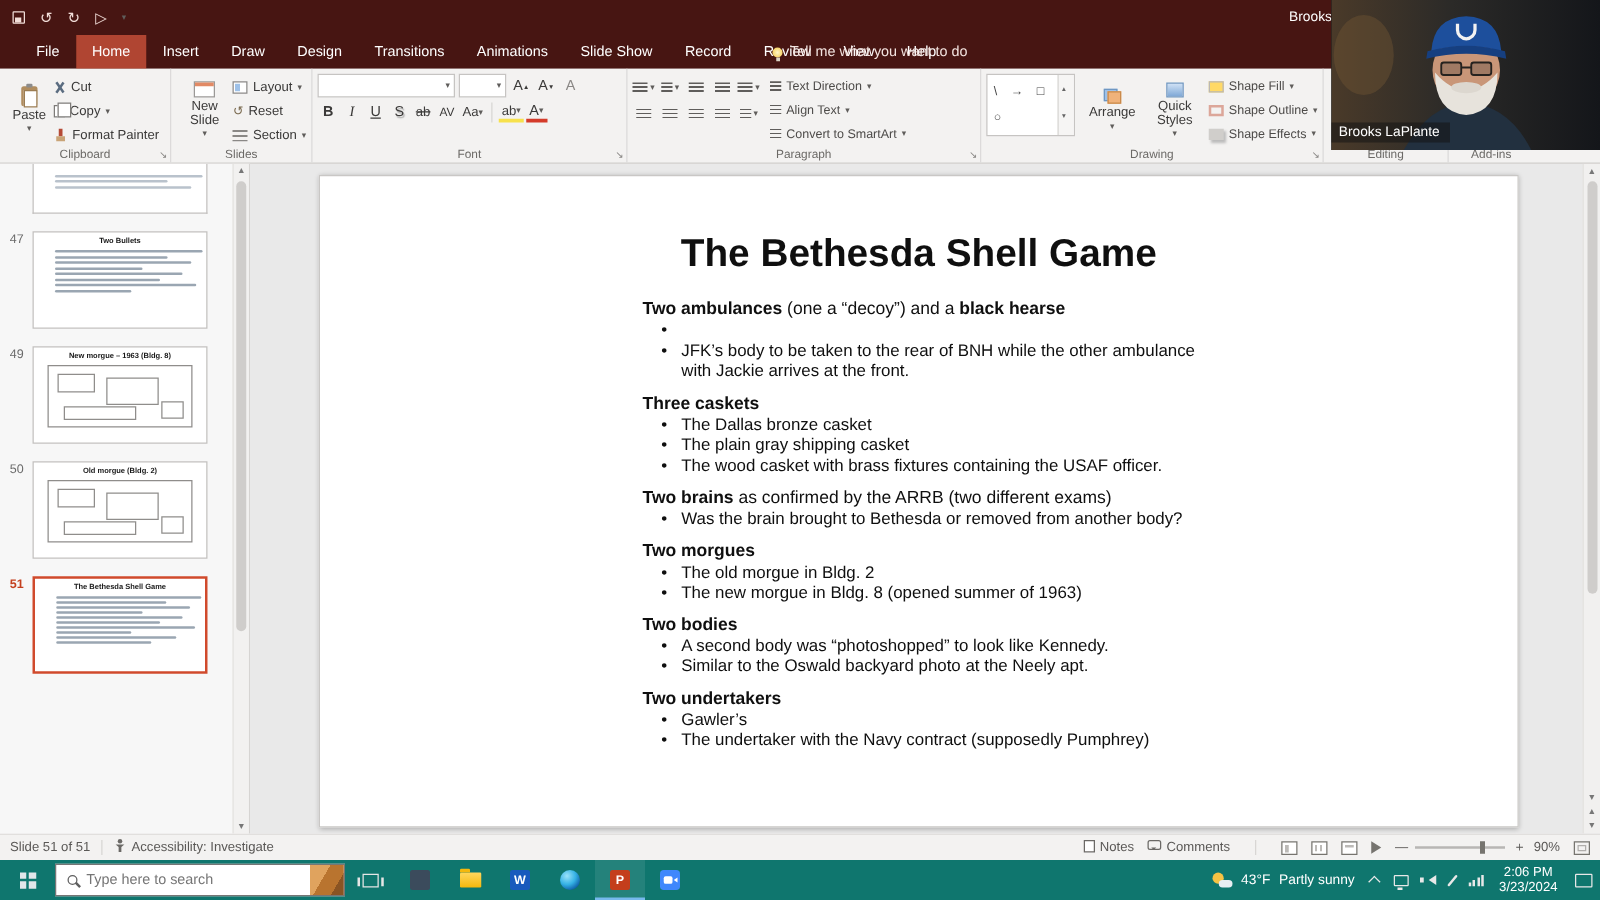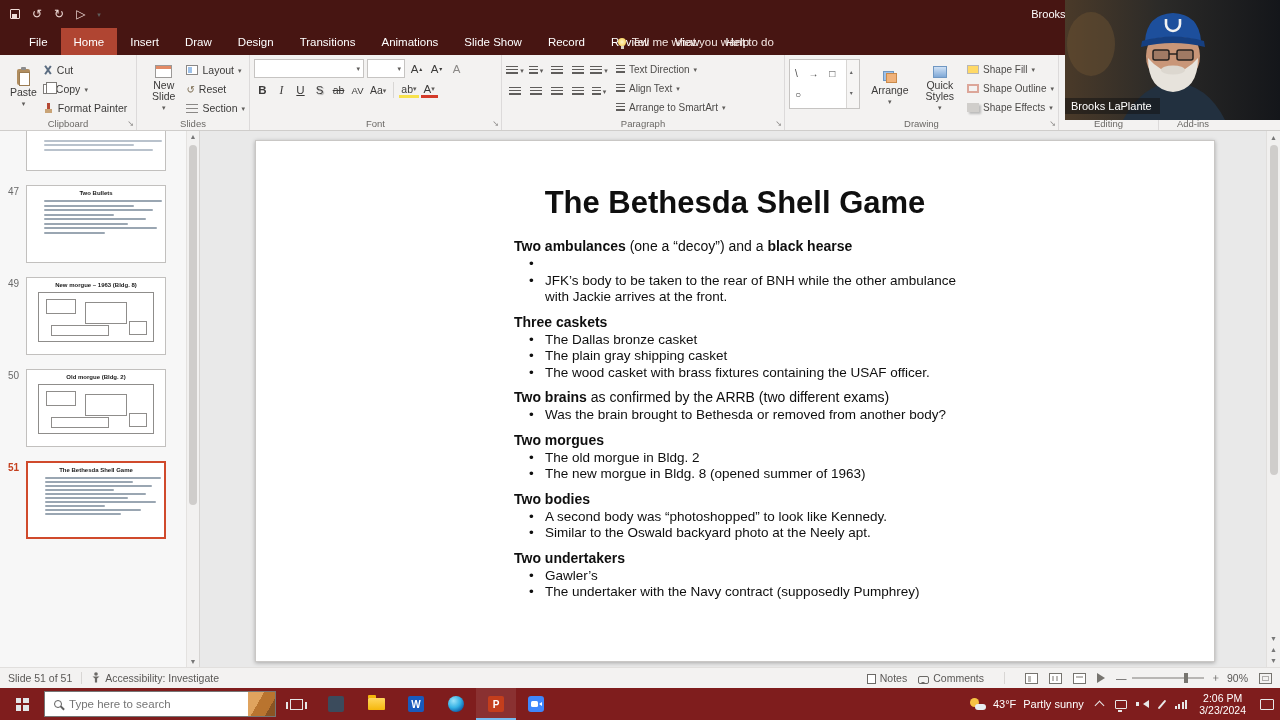--- a/index.html
+++ b/index.html
@@ -117,37 +117,37 @@
   .bullet .dot{display:inline-block;margin-left:15px;width:16px;flex-shrink:0;}
   .vscroll{position:absolute;right:0;top:0;bottom:0;width:14px;background:#f1f0ef;border-left:1px solid #e1dfdd;display:flex;flex-direction:column;align-items:center;font-size:7px;color:#777;padding:3px 0;}
   .vthumb{width:8px;height:330px;background:#cfcdcb;border-radius:4px;margin-top:4px;}
   .vbottom{margin-top:auto;display:flex;flex-direction:column;gap:4px;align-items:center;}
 
   
   .statusbar{height:21px;background:#f3f2f1;border-top:1px solid #e1dfdd;display:flex;align-items:center;font-size:10.5px;color:#5a5856;padding:0 8px;position:relative;}
   .sdiv{width:1px;height:12px;background:#d8d6d4;margin:0 9px;}
   .acc-ic{display:inline-block;margin-right:4px;}
   .sb-right{margin-left:auto;display:flex;align-items:center;gap:11px;}
-  .sb-item{display:flex;align-items:flex-end;gap:4px;}
+  .sb-item{display:flex;align-items:flex-start;gap:4px;}
   .ic-notes{width:9px;height:10px;border:1px solid #6b6966;background:#fff;display:inline-block;}
   .ic-comment{width:11px;height:8px;border:1px solid #6b6966;border-radius:2px;position:relative;display:inline-block;}
   .ic-comment::after{content:'';position:absolute;left:2px;bottom:-3px;border:2px solid transparent;border-top-color:#6b6966;}
   .vic{width:13px;height:11px;border:1px solid #76746f;display:inline-block;position:relative;background:#fff;}
   .vic.n::after{content:'';position:absolute;left:2px;top:2px;width:3px;height:6px;background:#bcbab7;}
   .vic.s::after{content:'';position:absolute;inset:2px;background:repeating-linear-gradient(to right,#bcbab7 0 2px,transparent 2px 4px);}
   .vic.r::after{content:'';position:absolute;inset:2px 2px 2px 2px;border-top:2px solid #bcbab7;}
   .vic.show{border:none;background:none;width:0;height:0;border-top:5px solid transparent;border-bottom:5px solid transparent;border-left:8px solid #76746f;}
   .zoomer{display:flex;align-items:center;gap:6px;}
   .ztrack{width:72px;height:2px;background:#b8b6b4;position:relative;}
   .zhandle{position:absolute;top:-4px;left:72%;width:4px;height:10px;background:#76746f;}
   .fit{width:13px;height:11px;border:1px solid #76746f;position:relative;display:inline-block;}
   .fit::after{content:'';position:absolute;inset:2px;border:1px solid #b0aeac;}
 
   
-  .taskbar{height:32px;background:#7f1d1d;display:flex;align-items:stretch;color:#fff;}
+  .taskbar{height:32px;background:#0f766e;display:flex;align-items:stretch;color:#fff;}
   .tb-btn{display:flex;align-items:center;justify-content:center;width:44px;flex-shrink:0;}
   .winlogo{width:13px;height:13px;display:grid;grid-template-columns:1fr 1fr;grid-template-rows:1fr 1fr;gap:1.5px;}
   .winlogo span{background:#e2e6e9;}
   .tb-search{width:232px;background:#fff;margin:3px 0;display:flex;align-items:center;gap:7px;padding:0 9px;border:1px solid #767676;position:relative;flex-shrink:0;}
   .tb-search input{border:none;outline:none;font-size:11.5px;color:#5f5f5f;width:150px;background:transparent;font-family:"Liberation Sans",sans-serif;}
   .mag{width:8px;height:8px;border:1.5px solid #5f5f5f;border-radius:50%;position:relative;flex-shrink:0;}
   .mag::after{content:'';position:absolute;width:5px;height:1.5px;background:#5f5f5f;transform:rotate(45deg);right:-4px;bottom:-1px;}
   .corgi{position:absolute;right:0;top:0;bottom:0;width:27px;background:linear-gradient(120deg,#e0a35e 0 40%,#b9742f 40% 75%,#8a5423 75%);}
   .tb-ic{width:40px;display:flex;align-items:center;justify-content:center;flex-shrink:0;}
   .tb-ic.active{background:rgba(255,255,255,.09);box-shadow:inset 0 -2px 0 #76b9ed;}
@@ -353,21 +353,21 @@
               <span>Text Direction</span>
               <span class="caret">▾</span>
             </div>
           <div class="labbtn">
               <span class="lines narrow"></span>
               <span>Align Text</span>
               <span class="caret">▾</span>
             </div>
           <div class="labbtn">
               <span class="lines narrow"></span>
-              <span>Arrange to SmartArt</span>
+              <span>Convert to SmartArt</span>
               <span class="caret">▾</span>
             </div>
         </div>
       </div>
       <div class="glabel"><span>Paragraph</span></div>
       <span class="launcher">↘</span>
     </div>
 
     <div class="rgroup" style="width:274px">
       <div class="rrow" style="gap:5px">

